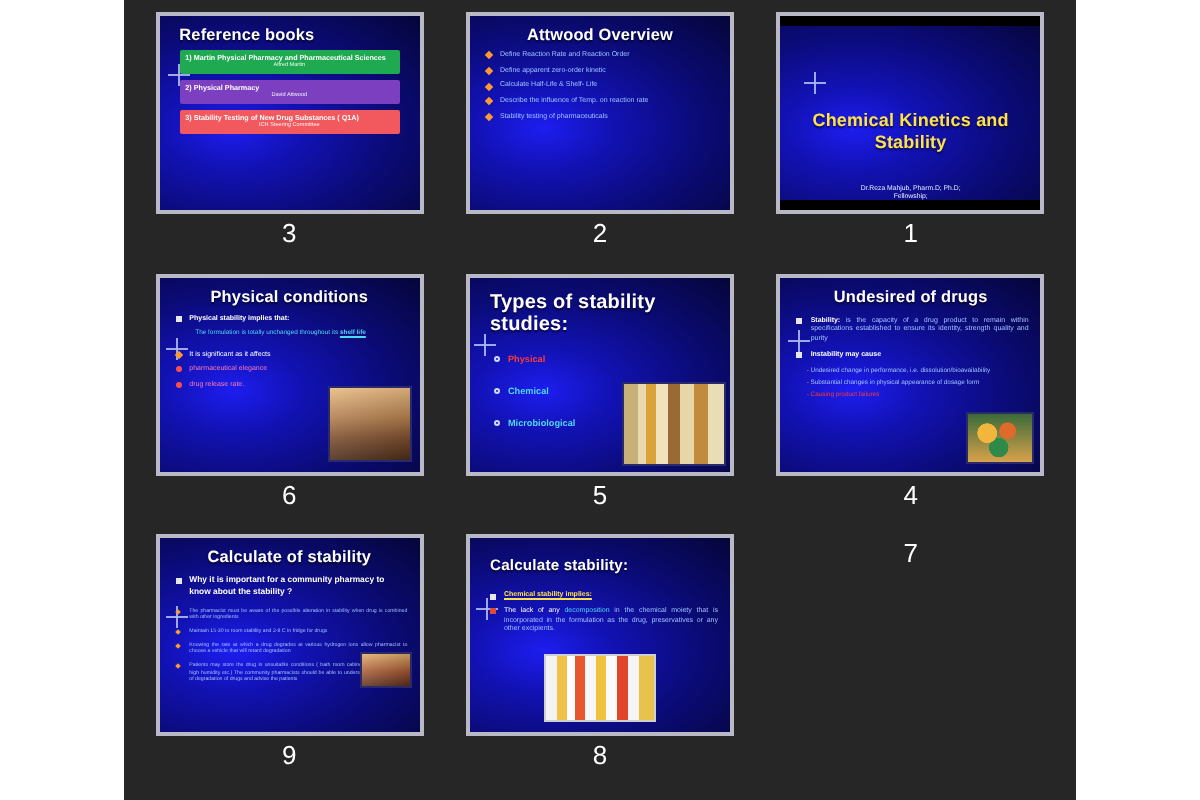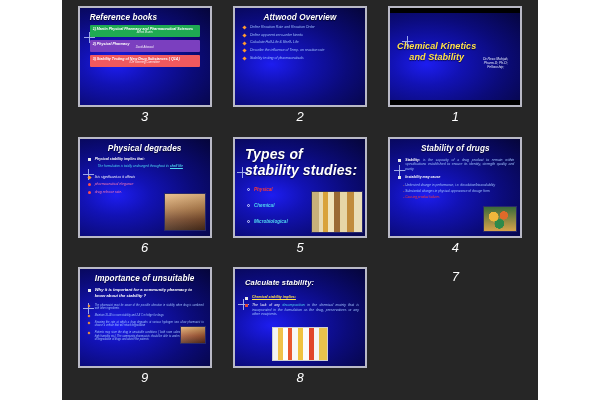--- a/index.html
+++ b/index.html
@@ -7,21 +7,20 @@
     width: 600px; height: 400px;
     background: #ffffff;
     font-family: "Liberation Sans", sans-serif;
     overflow: hidden;
   }
   #stage {
     position: absolute;
     left: 62px; top: 0;
     width: 476px; height: 400px;
     background: #262626;
-    font-style: italic;
   }
   .grid {
     position: absolute;
     left: 0; top: 0;
     width: 476px; height: 400px;
     display: grid;
     grid-template-columns: repeat(3, 1fr);
     grid-template-rows: repeat(3, 1fr);
     padding: 6px 8px 6px 8px;
     gap: 4px 6px;
@@ -258,37 +257,37 @@
             <li><span class="mk diamond"></span><span class="t-ltblue">Describe the influence of Temp. on reaction rate</span></li>
             <li><span class="mk diamond"></span><span class="t-ltblue">Stability testing of pharmaceuticals</span></li>
           </ul>
         </div>
       </div>
       <div class="caption">2</div>
     </div>
 
     <div class="cell">
       <div class="slide-frame">
-        <div class="slide black-bar" style="display:flex;flex-direction:row;align-items:center;justify-content:center;">
+        <div class="slide black-bar" style="display:flex;flex-direction:column;align-items:center;justify-content:flex-end;">
           <div class="sparkle" style="left:12px;top:28px"></div>
           <div class="s-title yellow" style="width:92%;margin-top:-6px">Chemical Kinetics and Stability</div>
           <div style="margin-top:12px;text-align:center;">
             <div style="font-size:3.4px;color:#e8eeff;">Dr.Reza Mahjub, Pharm.D; Ph.D;</div>
             <div style="font-size:3.4px;color:#e8eeff;">Fellowship;</div>
           </div>
         </div>
       </div>
       <div class="caption">1</div>
     </div>
 
     <div class="cell">
       <div class="slide-frame">
         <div class="slide">
           <div class="sparkle" style="left:3px;top:30px"></div>
-          <div class="s-title">Physical degrades</div>
+          <div class="s-title">Physical conditions</div>
           <ul class="bl" style="margin-top:4px">
             <li>
               <span class="mk sq-wh"></span>
               <span class="t-white t-bold">Physical stability implies that:</span>
             </li>
           </ul>
           <div class="sub-line" style="padding-left:12px">
             <span class="t-cyan">The formulation is totally unchanged throughout its</span>
             <span class="t-cyan u t-bold">shelf life</span>
           </div>
@@ -309,21 +308,21 @@
           <div class="photo lab" style="right:4px;bottom:5px;width:42px;height:38px"></div>
         </div>
       </div>
       <div class="caption">6</div>
     </div>
 
     <div class="cell">
       <div class="slide-frame">
         <div class="slide">
           <div class="sparkle" style="left:2px;top:28px"></div>
-          <div class="s-title left" style="font-size:14px;margin-top:2px">Types of stability studies:</div>
+          <div class="s-title left" style="font-size:10px;margin-top:2px">Types of stability studies:</div>
           <ul class="bl" style="margin-top:9px;margin-left:6px">
             <li style="margin-bottom:10px">
               <span class="mk ring"></span>
               <span class="t-red t-bold" style="font-size:4.6px">Physical</span>
             </li>
             <li style="margin-bottom:10px">
               <span class="mk ring"></span>
               <span class="t-cyan t-bold" style="font-size:4.6px">Chemical</span>
             </li>
             <li>
@@ -334,21 +333,21 @@
           <div class="photo glass" style="right:2px;bottom:3px;width:52px;height:42px"></div>
         </div>
       </div>
       <div class="caption">5</div>
     </div>
 
     <div class="cell">
       <div class="slide-frame">
         <div class="slide">
           <div class="sparkle" style="left:4px;top:26px"></div>
-          <div class="s-title">Stability of drugs</div>
+          <div class="s-title">Undesired of drugs</div>
           <ul class="bl" style="margin-top:5px">
             <li style="text-align:justify">
               <span class="mk sq-wh"></span>
               <span class="t-white t-bold">Stability:</span>
               <span class="t-ltblue">is the capacity of a drug product to remain within specifications established to ensure its identity, strength quality and purity</span>
             </li>
             <li style="margin-top:4px">
               <span class="mk sq-wh"></span>
               <span class="t-white t-bold">Instability may cause</span>
             </li>
@@ -365,21 +364,21 @@
           <div class="photo capsules" style="right:3px;bottom:4px;width:34px;height:26px"></div>
         </div>
       </div>
       <div class="caption">4</div>
     </div>
 
     <div class="cell">
       <div class="slide-frame">
         <div class="slide">
           <div class="sparkle" style="left:3px;top:34px"></div>
-          <div class="s-title">Importance of unsuitable</div>
+          <div class="s-title">Calculate of stability</div>
           <ul class="bl" style="margin-top:4px">
             <li>
               <span class="mk sq-wh"></span>
               <span class="t-white t-bold" style="font-size:4.2px;line-height:1.35">Why it is important for a community pharmacy to know about the stability ?</span>
             </li>
           </ul>
           <ul class="bl" style="margin-top:5px">
             <li style="font-size:2.6px;margin-bottom:3.6px;text-align:justify">
               <span class="mk diamond" style="width:2px;height:2px"></span>
               <span class="t-ltblue">The pharmacist must be aware of the possible alteration in stability when drug is combined with other ingredients</span>

